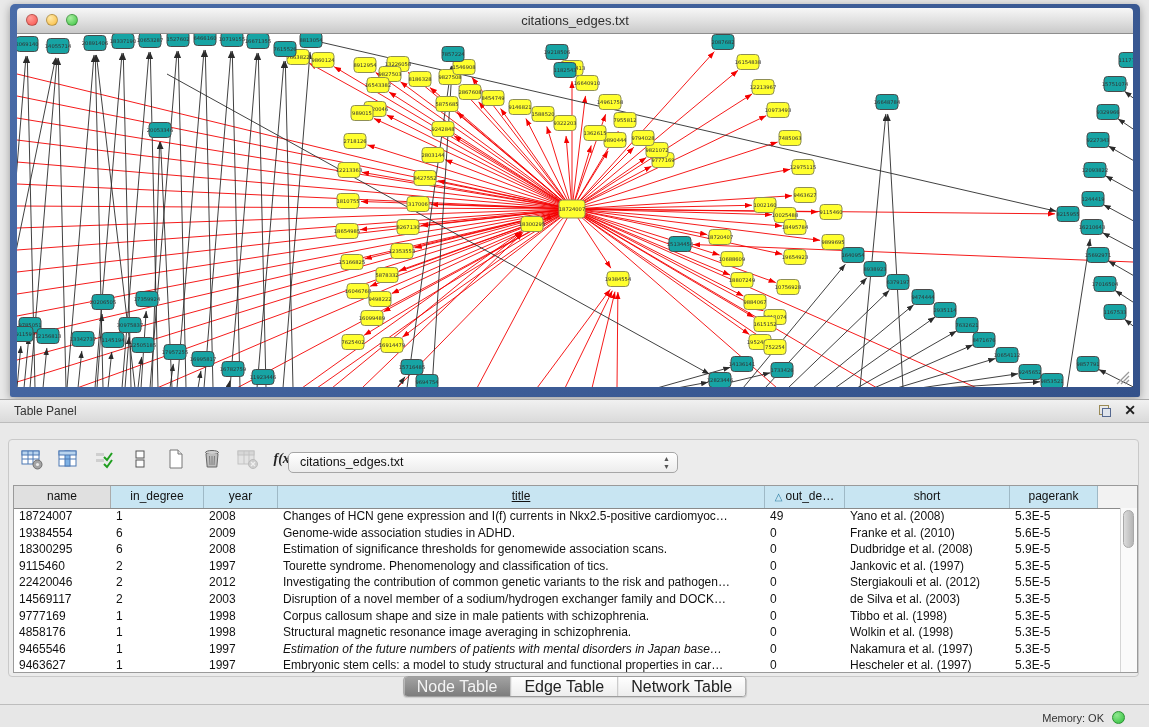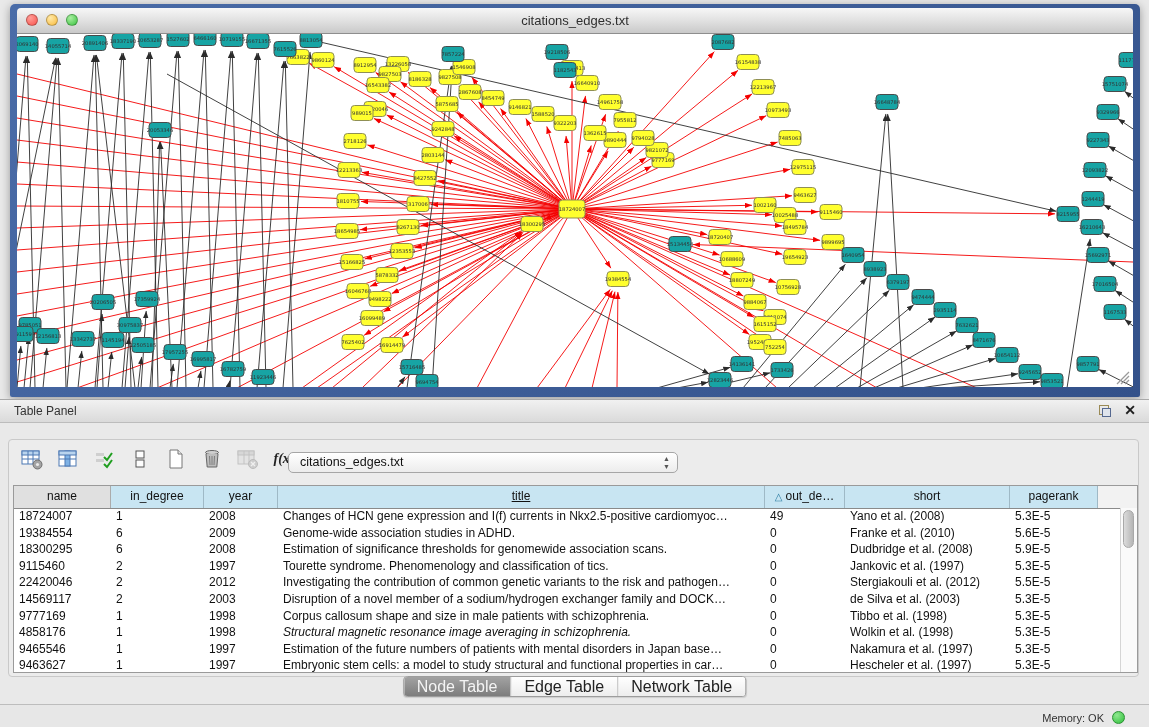--- a/index.html
+++ b/index.html
@@ -681,30 +681,30 @@
           <div class="td" style="width: 74px;">1998</div>
           <div class="td" style="width: 487px;">Corpus callosum shape and size in male patients with schizophrenia.</div>
           <div class="td" style="width: 80px;">0</div>
           <div class="td" style="width: 165px;">Tibbo et al. (1998)</div>
           <div class="td" style="width: 88px;">5.3E-5</div>
         </div>
         <div class="tr">
           <div class="td" style="width: 97px;">4858176</div>
           <div class="td" style="width: 93px;">1</div>
           <div class="td" style="width: 74px;">1998</div>
-          <div class="td" style="width: 487px; font-style: italic;">Structural magnetic resonance image averaging in schizophrenia.</div>
+          <div class="td" style="width: 487px;">Structural magnetic resonance image averaging in schizophrenia.</div>
           <div class="td" style="width: 80px;">0</div>
           <div class="td" style="width: 165px;">Wolkin et al. (1998)</div>
           <div class="td" style="width: 88px;">5.3E-5</div>
         </div>
         <div class="tr">
           <div class="td" style="width: 97px;">9465546</div>
           <div class="td" style="width: 93px;">1</div>
           <div class="td" style="width: 74px;">1997</div>
-          <div class="td" style="width: 487px;">Estimation of the future numbers of patients with mental disorders in Japan base…</div>
+          <div class="td" style="width: 487px; font-style: italic;">Estimation of the future numbers of patients with mental disorders in Japan base…</div>
           <div class="td" style="width: 80px;">0</div>
           <div class="td" style="width: 165px;">Nakamura et al. (1997)</div>
           <div class="td" style="width: 88px;">5.3E-5</div>
         </div>
         <div class="tr">
           <div class="td" style="width: 97px;">9463627</div>
           <div class="td" style="width: 93px;">1</div>
           <div class="td" style="width: 74px;">1997</div>
           <div class="td" style="width: 487px;">Embryonic stem cells: a model to study structural and functional properties in car…</div>
           <div class="td" style="width: 80px;">0</div>

